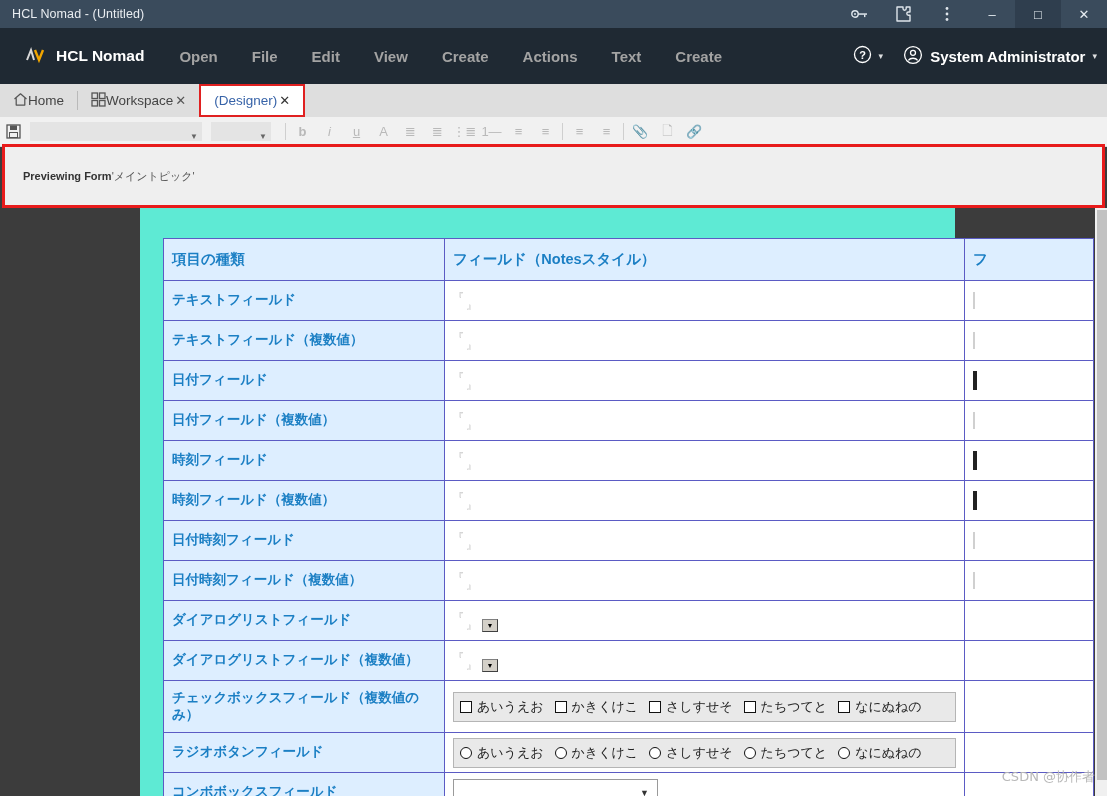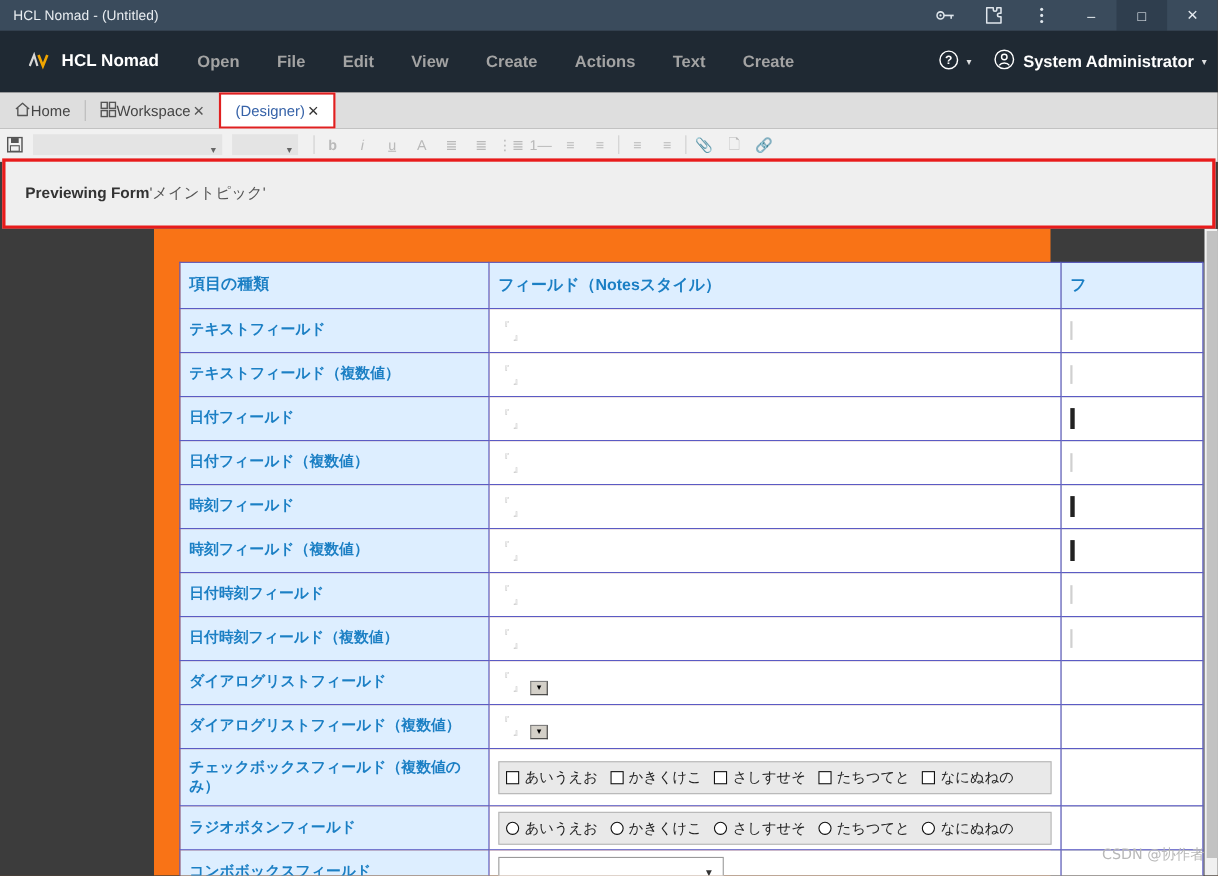--- a/index.html
+++ b/index.html
@@ -97,21 +97,21 @@
   }
   .tbdiv { width: 1px; height: 17px; background: #cfcfcf; margin: 0 3px; }
 
   
   #previewbar {
     position: absolute; left: 2px; top: 144px; width: 1103px; height: 64px;
     background: #efefef;
     border: 3px solid #e81b1b;
     display: flex; align-items: center;
   }
-  #previewLabel { margin-left: 18px; font-size: 14px; color: #333; }
+  #previewLabel { margin-left: 18px; font-size: 11px; color: #333; }
   #previewLabel b { font-weight: bold; }
   #previewLabel .fname { color: #555; }
   #deviceSelect {
     position: absolute; left: 410px; top: 161px;
     width: 130px; height: 29px;
     background: #fff; border: 2px solid #1463b0;
     display: flex; align-items: center;
     font-size: 13.5px; color: #333; padding: 0 8px;
   }
   #deviceSelect .lbl { flex: 1; }
@@ -133,21 +133,21 @@
     border: 1px solid #0f3c70;
   }
 
   
   #canvas {
     position: absolute; left: 0; top: 208px; width: 1107px; height: 588px;
     background: #3c3c3c; overflow: hidden;
   }
   #page {
     position: absolute; left: 140px; top: 0; width: 815px; height: 588px;
-    background: #f97316;
+    background: #5eead4;
   }
   #vscroll {
     position: absolute; left: 955px; top: 0; width: 16px; height: 588px;
     background: #f0f0f0;
   }
   #vscrollThumb {
     position: absolute; left: 957px; top: 2px; width: 12px; height: 570px;
     background: #c2c2c2;
   }
 

